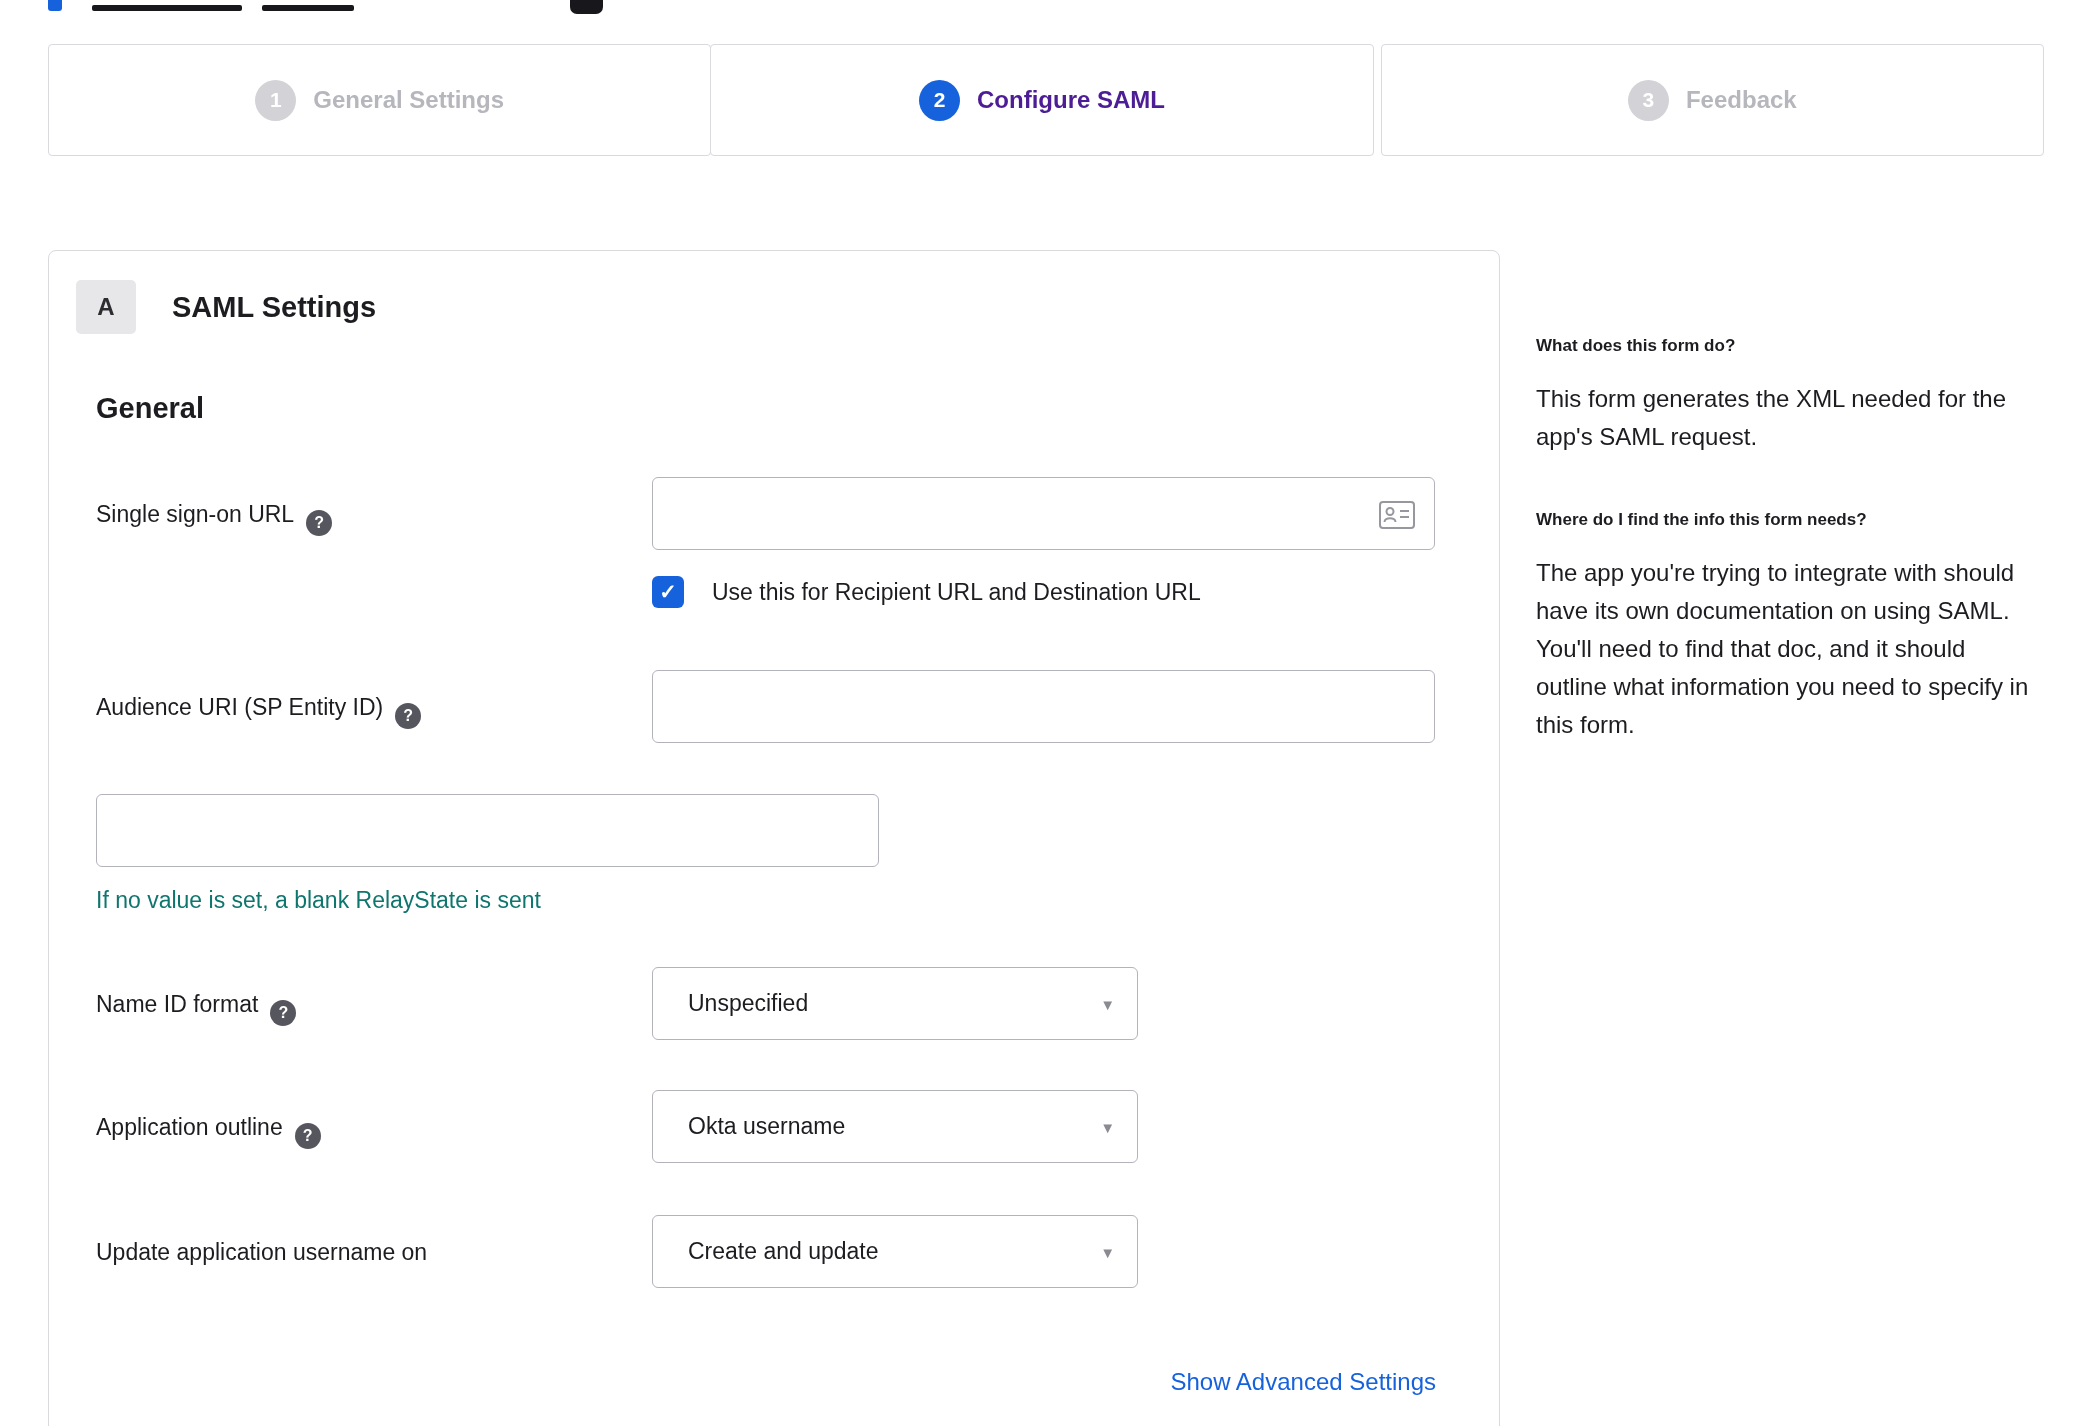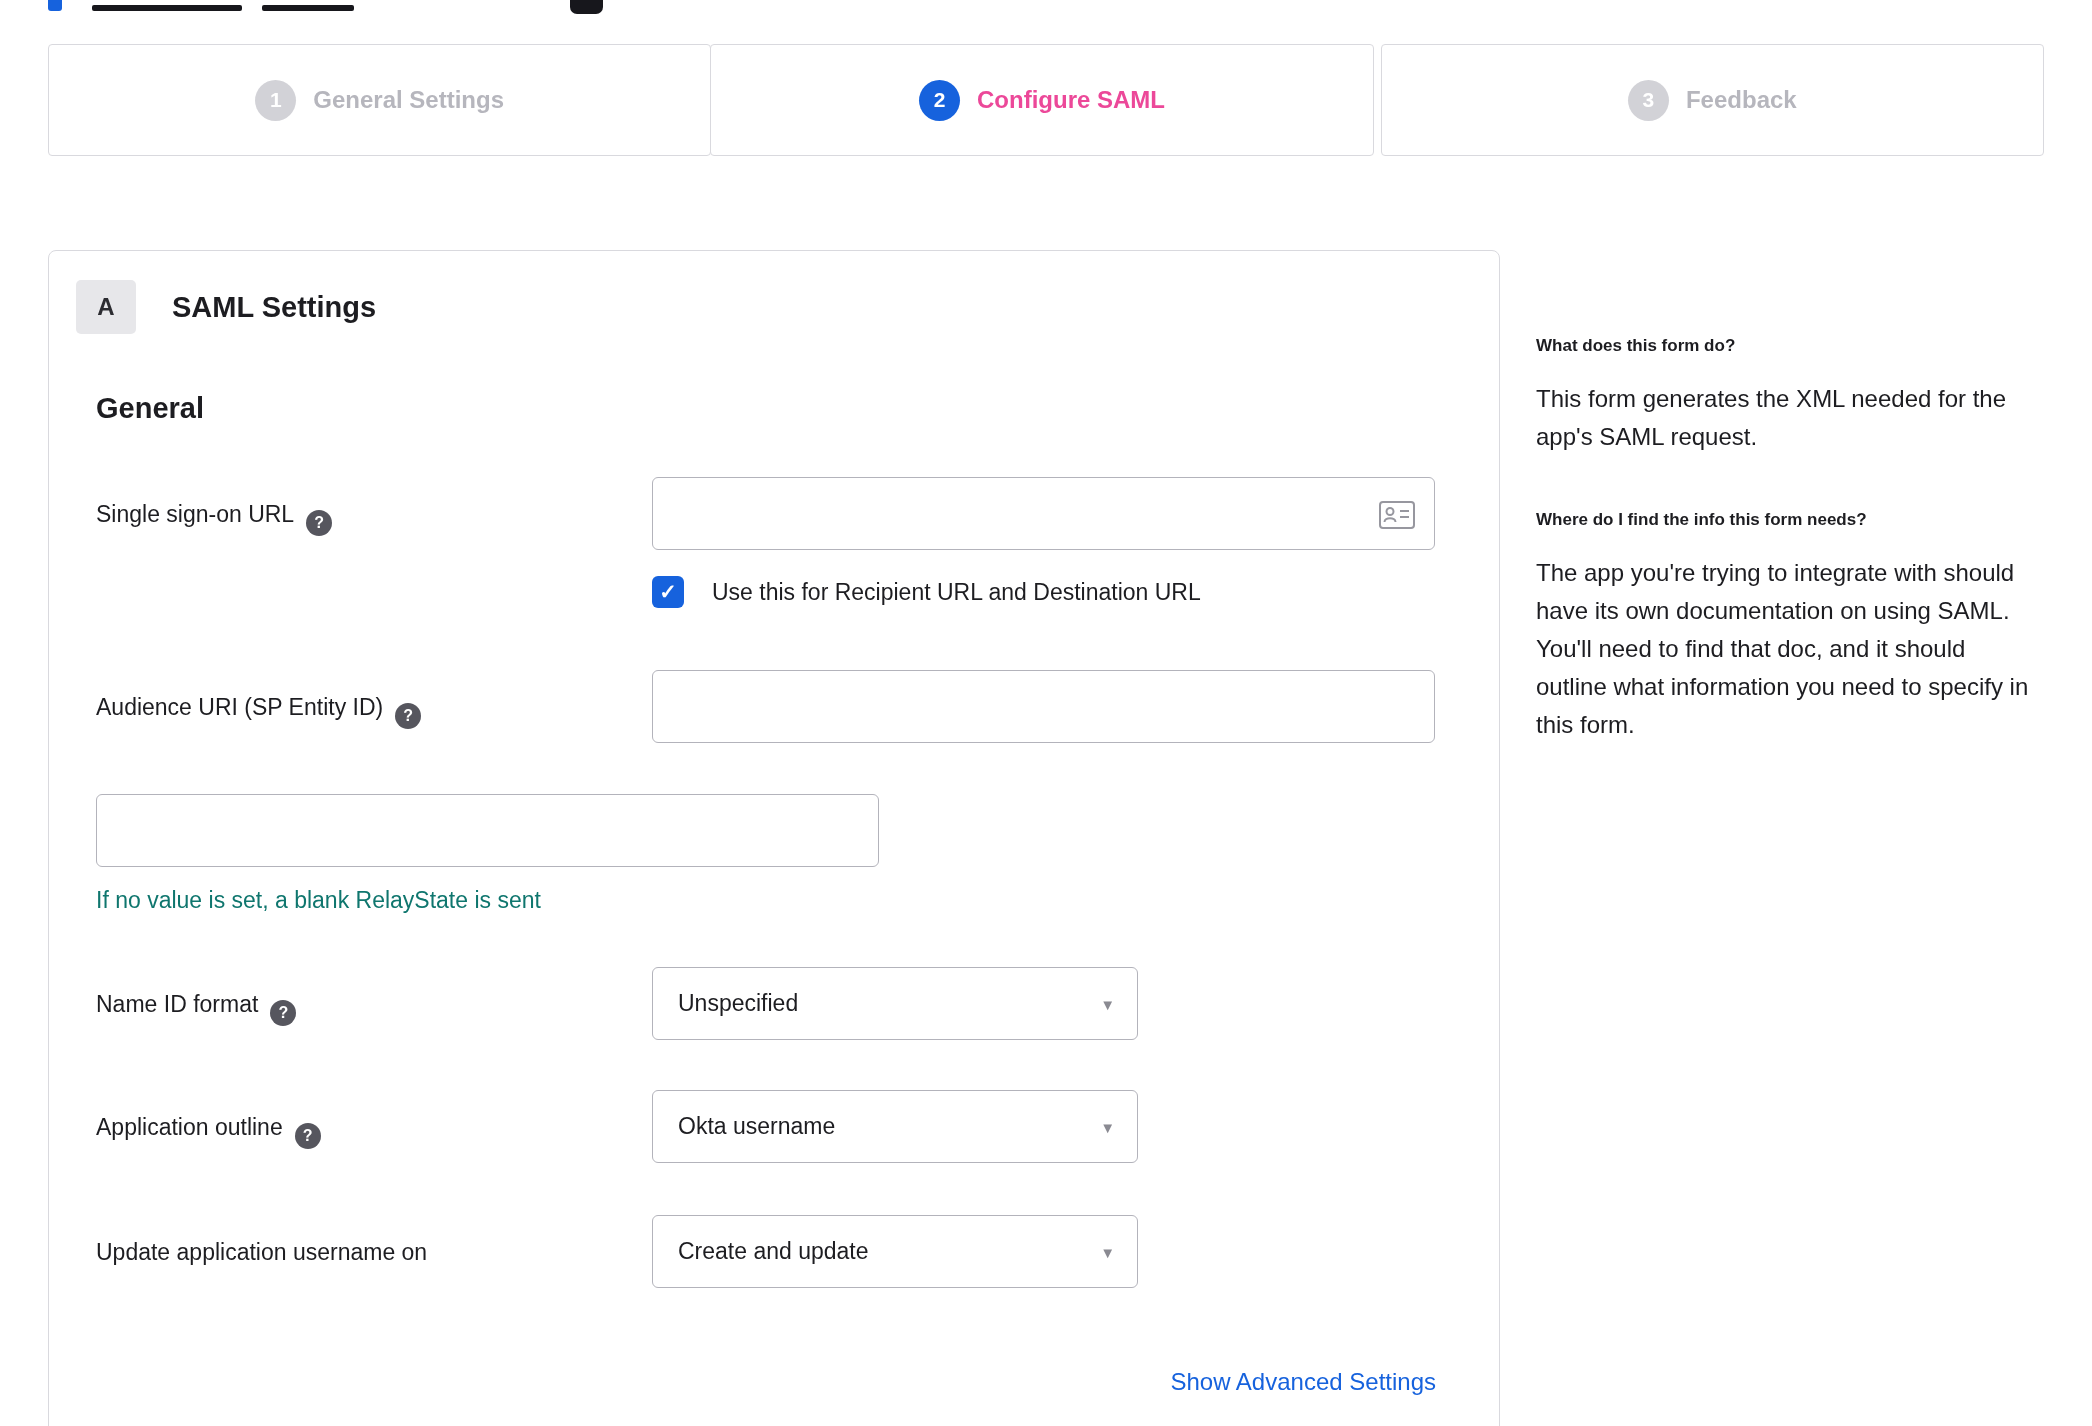--- a/index.html
+++ b/index.html
@@ -28,21 +28,21 @@
   .step.s3 { margin-left: 7px; }
   .step-circle {
     width: 41px; height: 41px; border-radius: 50%; margin-right: 17px;
     display: flex; align-items: center; justify-content: center;
     font-size: 21px; font-weight: bold; color: #fff; flex: none;
   }
   .step.inactive .step-circle { background: #d2d2d7; }
   .step.active   .step-circle { background: #1662dd; }
   .step-label { font-size: 24px; font-weight: bold; }
   .step.inactive .step-label { color: #b6b6bd; }
-  .step.active   .step-label { color: #ec4899; }
+  .step.active   .step-label { color: #4c1d95; }
 
   
   .content { display: flex; align-items: flex-start; margin: 94px 48px 0 48px; }
 
   .panel {
     width: 1452px; min-width: 1452px; height: 1262px;
     border: 1px solid #d9d9de; border-radius: 8px; background: #fff;
   }
   .panel-head { display: flex; align-items: center; margin: 29px 0 0 27px; }
   .badge {
@@ -79,21 +79,21 @@
     display: flex; align-items: center; justify-content: center;
     color: #fff; font-size: 21px; font-weight: bold; cursor: pointer; flex: none;
   }
   .checkbox-label { margin-left: 28px; font-size: 23px; }
 
   .hint { margin-top: 16px; font-size: 23px; color: #0f766e; line-height: 34px; }
 
   .select {
     width: 486px; height: 73px; border: 1px solid #b3b3bb; border-radius: 6px;
     background: #fff; display: flex; align-items: center;
-    padding: 0 52px 0 25px; font-size: 23px; position: relative; cursor: pointer;
+    padding: 0 52px 0 35px; font-size: 23px; position: relative; cursor: pointer;
   }
   .select-arrow { position: absolute; right: 22px; top: 28px; color: #8a8a92; font-size: 15px; }
 
   .mb-row1 { margin-bottom: 62px; }
   .mb-row2 { margin-bottom: 51px; }
   .mb-row3 { margin-bottom: 50px; }
   .mb-row4 { margin-bottom: 50px; }
   .mb-row5 { margin-bottom: 52px; }
   .mb-row6 { margin-bottom: 80px; }
 

